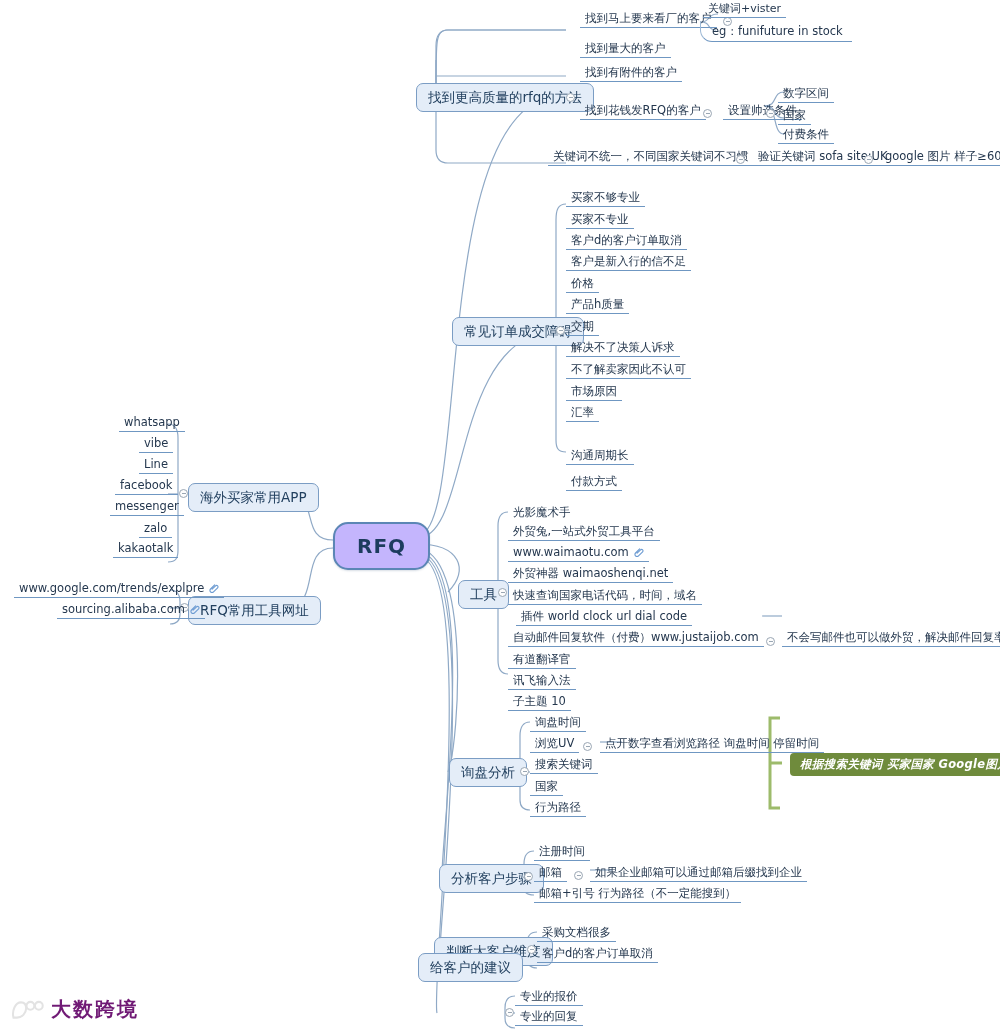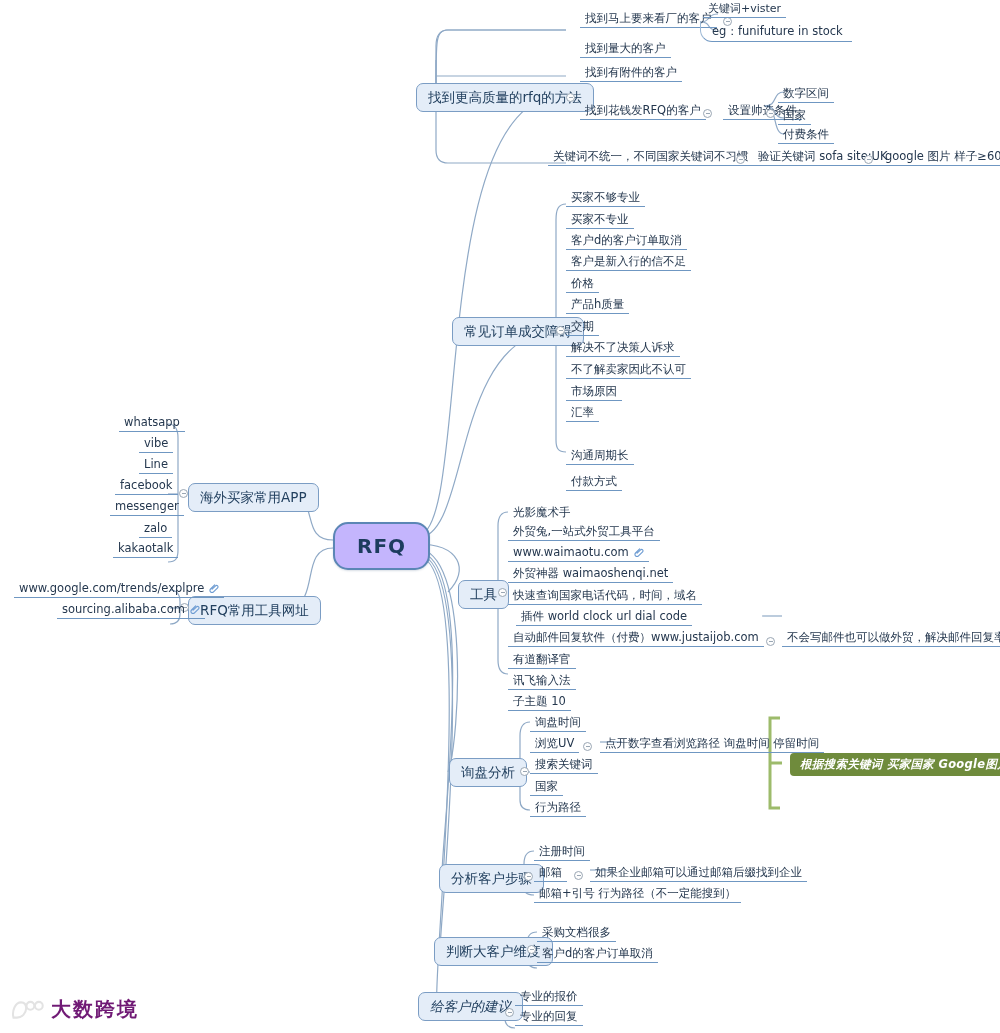--- a/index.html
+++ b/index.html
@@ -298,21 +298,21 @@
   <div class="toggle" style="left:574px;top:871px;"></div>
   <div class="node n-leaf" style="left:590px;top:865px;">如果企业邮箱可以通过邮箱后缀找到企业</div>
   <div class="node n-leaf" style="left:534px;top:886px;">邮箱+引号 行为路径（不一定能搜到）</div>
 
   <div class="node n-b1" style="left:434px;top:937px;">判断大客户维度</div>
   <div class="toggle" style="left:527px;top:945px;"></div>
 
   <div class="node n-leaf" style="left:537px;top:925px;">采购文档很多</div>
   <div class="node n-leaf" style="left:537px;top:946px;">客户d的客户订单取消</div>
 
-  <div class="node n-b1" style="left:418px;top:992px;font-style:italic;">给客户的建议</div>
+  <div class="node n-b1" style="left:418px;top:953px;">给客户的建议</div>
   <div class="toggle" style="left:505px;top:1008px;"></div>
 
   <div class="node n-leaf" style="left:515px;top:989px;">专业的报价</div>
   <div class="node n-leaf" style="left:515px;top:1009px;">专业的回复</div>
 
   <div class="wm" style="left:10px;top:996px;">
     <span class="wmlogo">
       <svg viewBox="0 0 40 26" width="34" height="22">
         <path d="M4 22 C2 14 6 4 13 4 C17 4 19 7 19 11 C19 17 14 22 8 22 Z" fill="none" stroke="#e3e3e3" stroke-width="2.4"></path>
         <circle cx="24" cy="8" r="4.6" fill="none" stroke="#e3e3e3" stroke-width="2.4"></circle>

